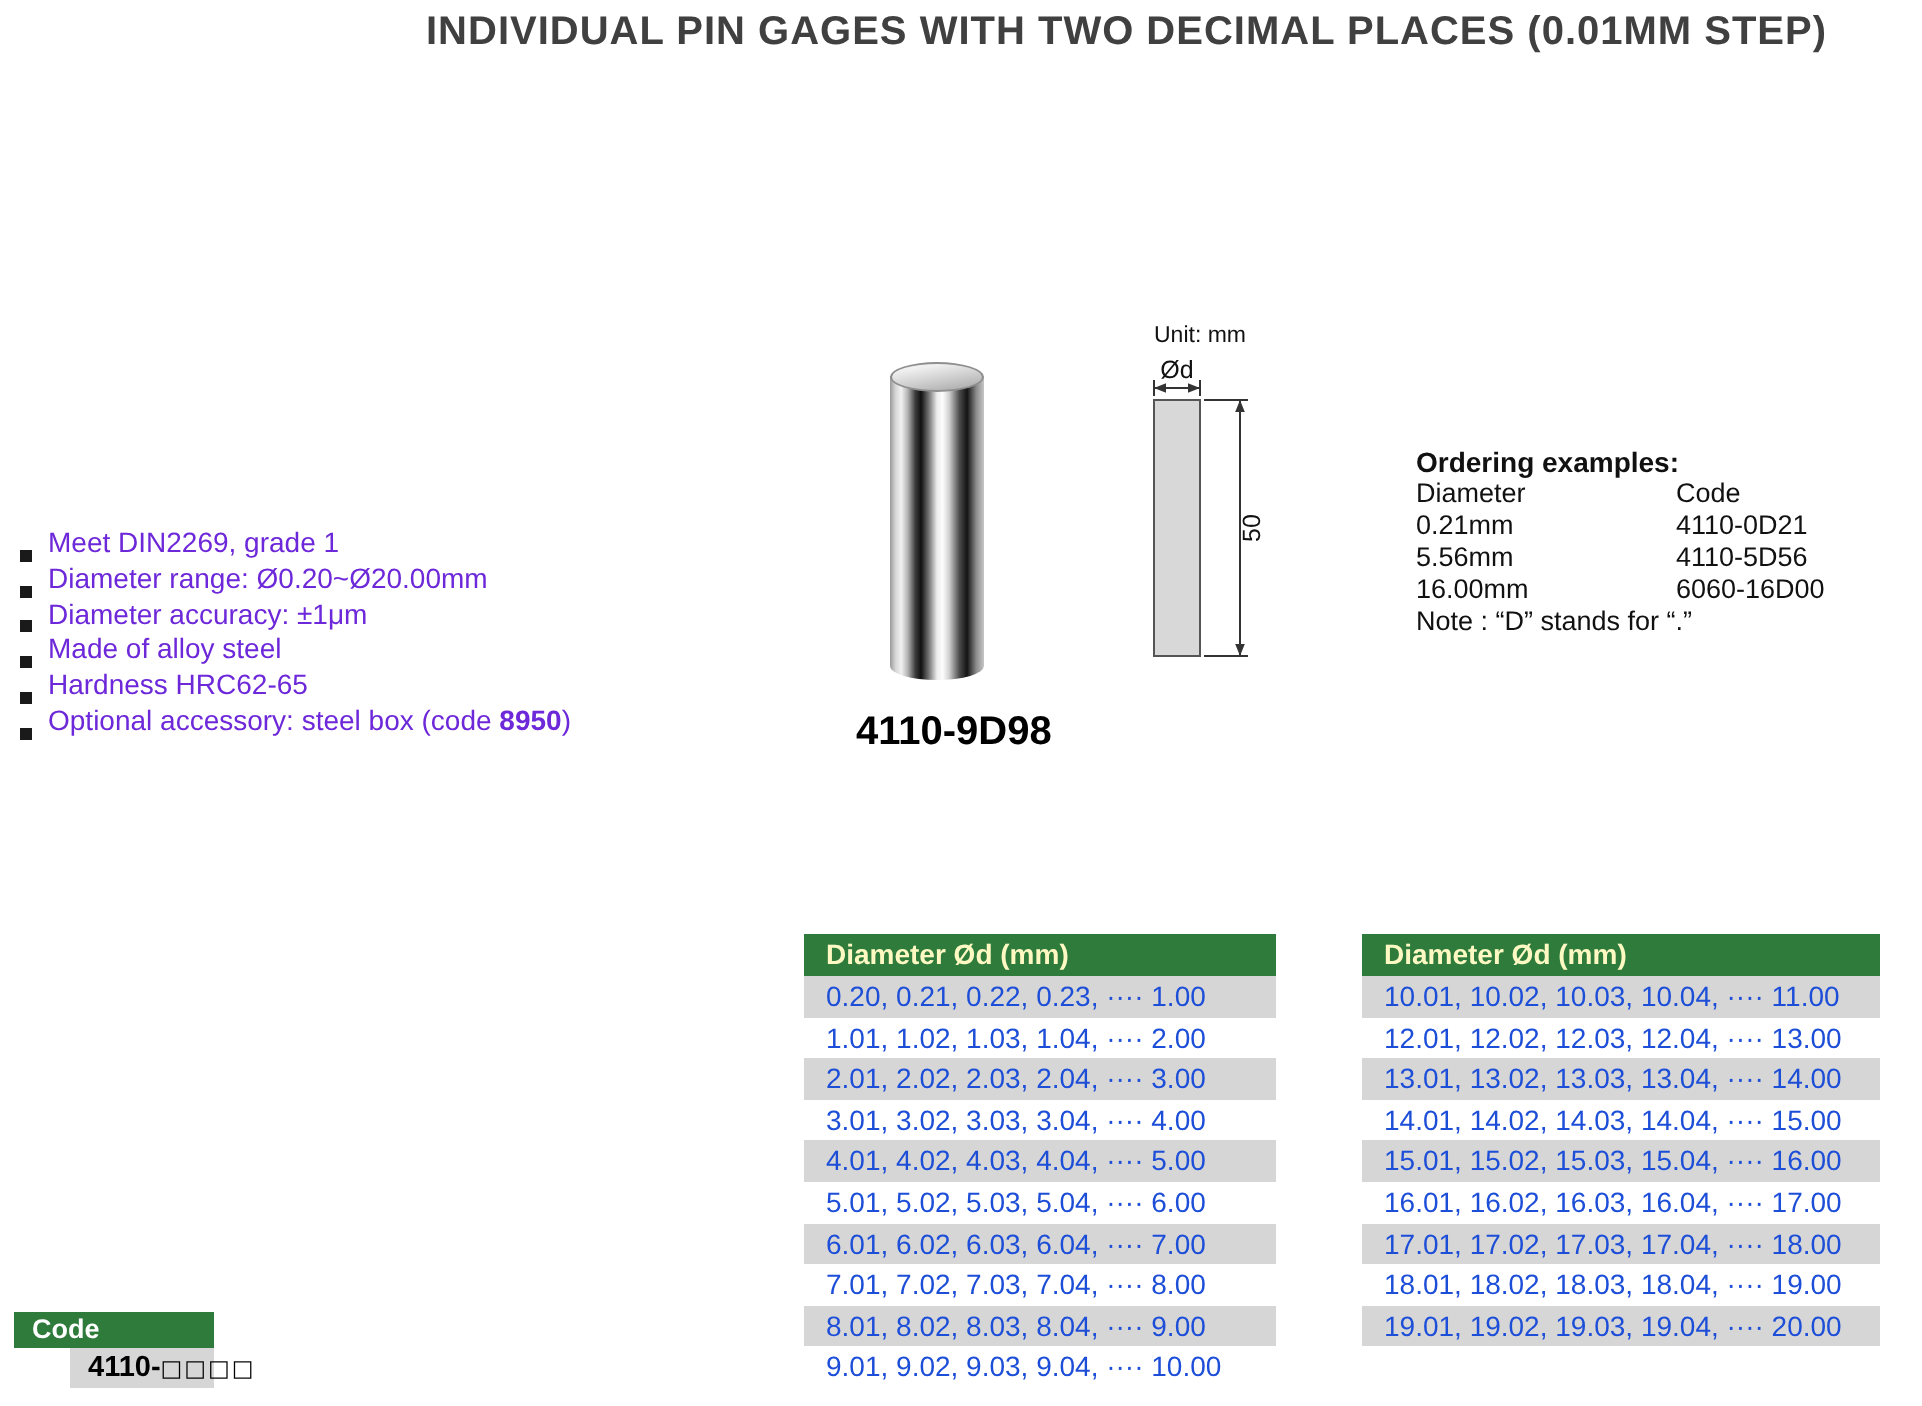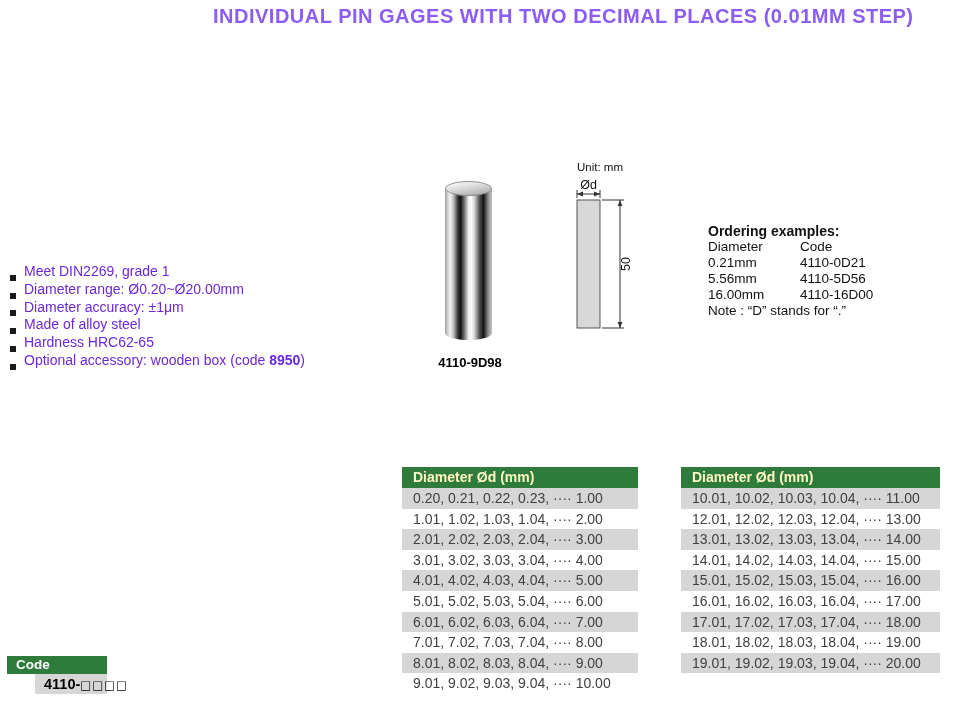--- a/index.html
+++ b/index.html
@@ -3,21 +3,21 @@
 <meta charset="utf-8">
 <style>
   html,body{margin:0;padding:0;background:#fff;}
   .page{
     position:relative;width:961px;height:703px;background:#ffffff;overflow:hidden;
     font-family:"Liberation Sans","DejaVu Sans",sans-serif;color:#111;
   }
   
   .title{
     position:absolute;left:213px;top:5px;font-size:20px;font-weight:bold;
-    letter-spacing:.5px;white-space:nowrap;color:#8b5cf6;
+    letter-spacing:.5px;white-space:nowrap;color:#404040;
   }
   
   .features{position:absolute;left:10px;top:263px;}
   .feat{display:flex;align-items:flex-end;font-size:14px;line-height:17.8px;color:#6d28d9;white-space:nowrap;}
   .bullet{width:6px;height:6px;background:#1a1a1a;margin:6px 8px 0 0;flex:none;}
   .feat b{font-weight:bold;}
   
   .pin{position:absolute;left:445px;top:181px;width:47px;height:159px;}
   .pin-shaft{
     position:absolute;left:0;top:7px;width:47px;height:152px;
@@ -27,39 +27,39 @@
       #8d8d8d 92%,#c6c6c6 100%);
     border-radius:0 0 50% 50% / 0 0 7px 7px;
   }
   .pin-top{
     position:absolute;left:0;top:0;width:47px;height:15px;border-radius:50%;
     background:linear-gradient(170deg,#f0f0f0 20%,#c2c2c2 70%,#a5a5a5 100%);
     border:1px solid #8f8f8f;box-sizing:border-box;z-index:2;
   }
   .model{
     position:absolute;left:428px;top:355px;width:84px;text-align:center;
-    font-size:13px;font-weight:bold;color:#000;white-space:nowrap;
+    font-size:20px;font-weight:bold;color:#000;white-space:nowrap;
   }
   
   .diagram{position:absolute;left:560px;top:155px;width:90px;height:185px;}
   .diagram text{font-family:"Liberation Sans","DejaVu Sans",sans-serif;fill:#111;}
   
   .ordering{position:absolute;left:708px;top:223px;font-size:13.5px;line-height:16px;color:#111;white-space:nowrap;}
   .ordering .head{font-weight:bold;font-size:14px;}
-  .orow{display:flex;}
+  .orow{display:flex;gap:38px;}
   .orow .c1{width:92px;}
   
   .dtable{position:absolute;top:467px;font-size:14px;}
   .dtable-left{left:402px;width:236px;}
   .dtable-right{left:681px;width:259px;}
   .thead{
     height:21px;line-height:21px;background:#2e7b3c;color:#fef9c3;font-weight:bold;
     padding-left:11px;box-sizing:border-box;
   }
-  .trow{height:20.6px;line-height:20.6px;padding-left:11px;box-sizing:border-box;color:#404040;white-space:nowrap;}
+  .trow{height:20.6px;line-height:20.6px;padding-left:11px;box-sizing:border-box;color:#1d4ed8;white-space:nowrap;}
   .dtable > div:nth-child(even){background:#d6d6d6;}
   
   .codebox{position:absolute;left:7px;top:656px;width:100px;}
   .chead{height:18px;line-height:18px;background:#2e7b3c;color:#fff;font-weight:bold;font-size:13.5px;padding-left:9px;}
   .cval{height:20px;line-height:20px;background:#d6d6d6;font-weight:bold;font-size:14.5px;padding-left:9px;color:#000;white-space:nowrap;margin-left:28px;}
   .cval .boxes{font-size:11.5px;letter-spacing:1px;font-family:"DejaVu Sans",sans-serif;font-weight:bold;}
 </style>
 </head>
 <body>
 
@@ -83,21 +83,21 @@
     <div class="feat">
       <span class="bullet"></span>
       <span>Made of alloy steel</span>
     </div>
     <div class="feat">
       <span class="bullet"></span>
       <span>Hardness HRC62-65</span>
     </div>
     <div class="feat">
       <span class="bullet"></span>
-      <span><span>Optional accessory: wooden box (code </span><b>8950</b><span>)</span></span>
+      <span><span>Optional accessory: steel box (code </span><b>8950</b><span>)</span></span>
     </div>
   </div>
 
   <div class="pin">
     <div class="pin-top"></div>
     <div class="pin-shaft"></div>
   </div>
   <div class="model">4110-9D98</div>
 
   <svg class="diagram" viewBox="0 0 90 185" width="90" height="185">
@@ -129,21 +129,21 @@
     <div class="orow">
       <span class="c1">0.21mm</span>
       <span>4110-0D21</span>
     </div>
     <div class="orow">
       <span class="c1">5.56mm</span>
       <span>4110-5D56</span>
     </div>
     <div class="orow">
       <span class="c1">16.00mm</span>
-      <span>4110-16D00</span>
+      <span>6060-16D00</span>
     </div>
     <div>Note : “D” stands for “.”</div>
   </div>
 
   <div class="dtable dtable-left">
     <div class="thead">Diameter Ød (mm)</div>
     <div class="trow">0.20, 0.21, 0.22, 0.23, ···· 1.00</div>
     <div class="trow">1.01, 1.02, 1.03, 1.04, ···· 2.00</div>
     <div class="trow">2.01, 2.02, 2.03, 2.04, ···· 3.00</div>
     <div class="trow">3.01, 3.02, 3.03, 3.04, ···· 4.00</div>

